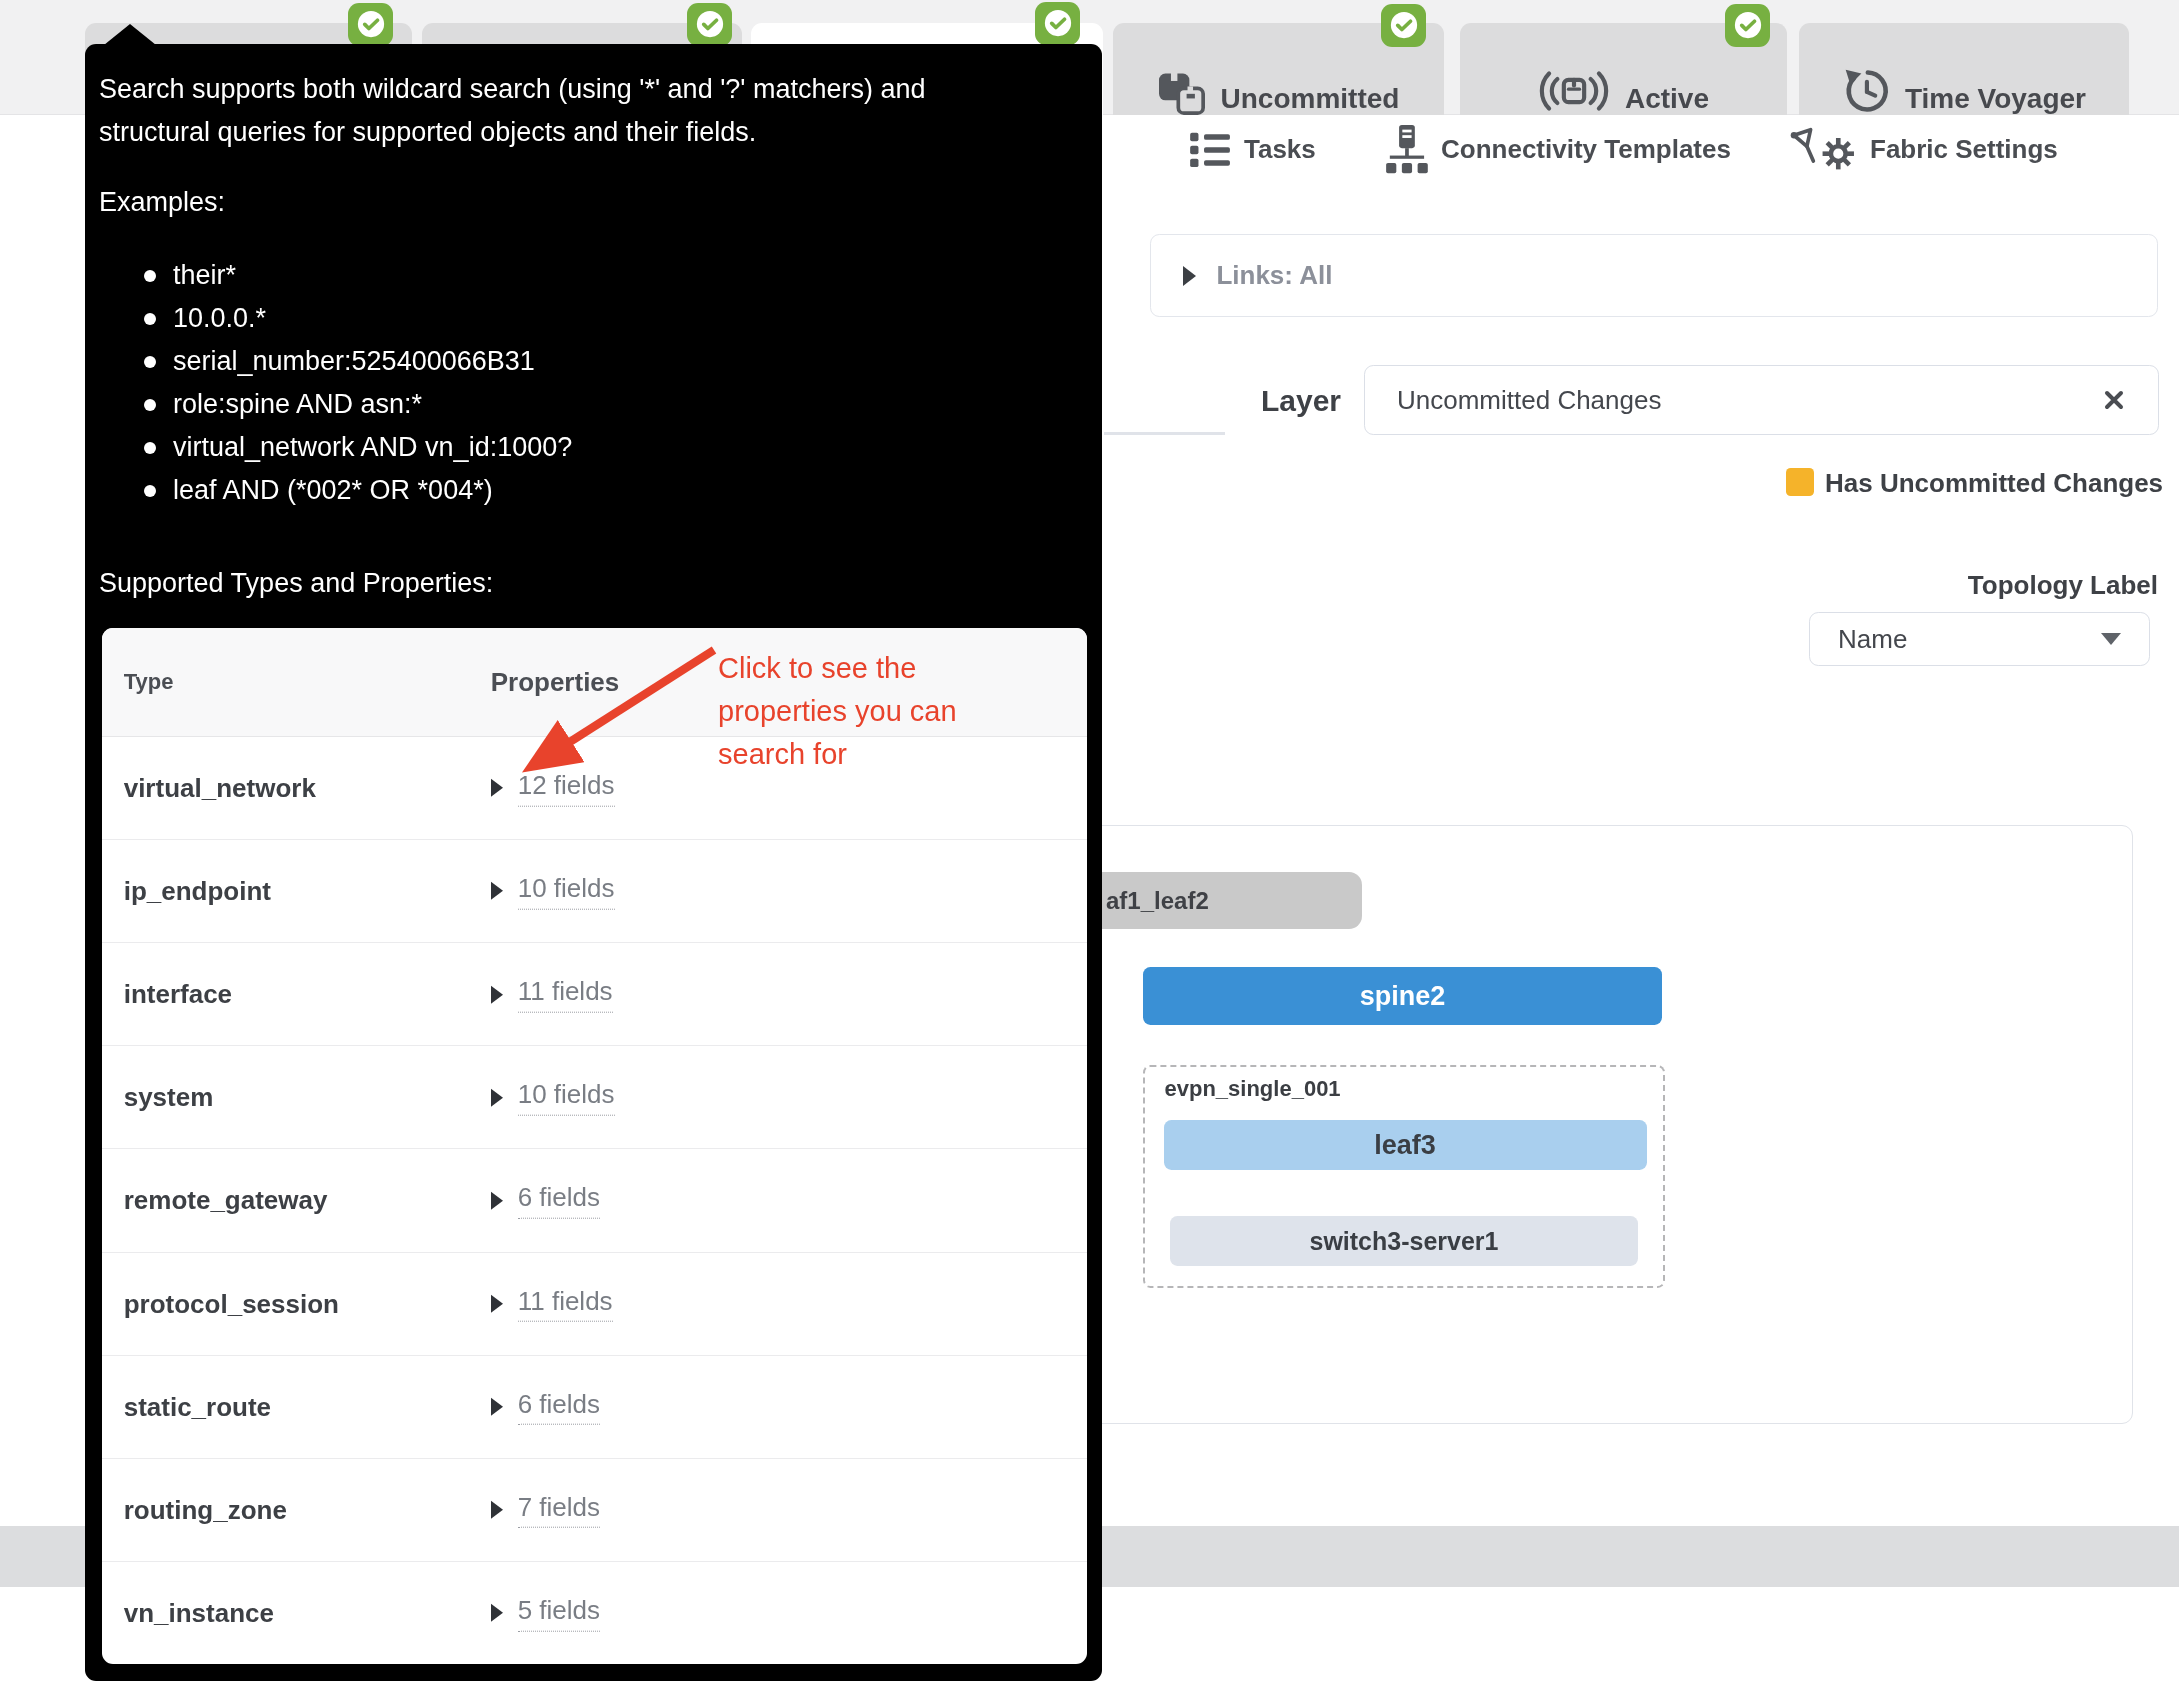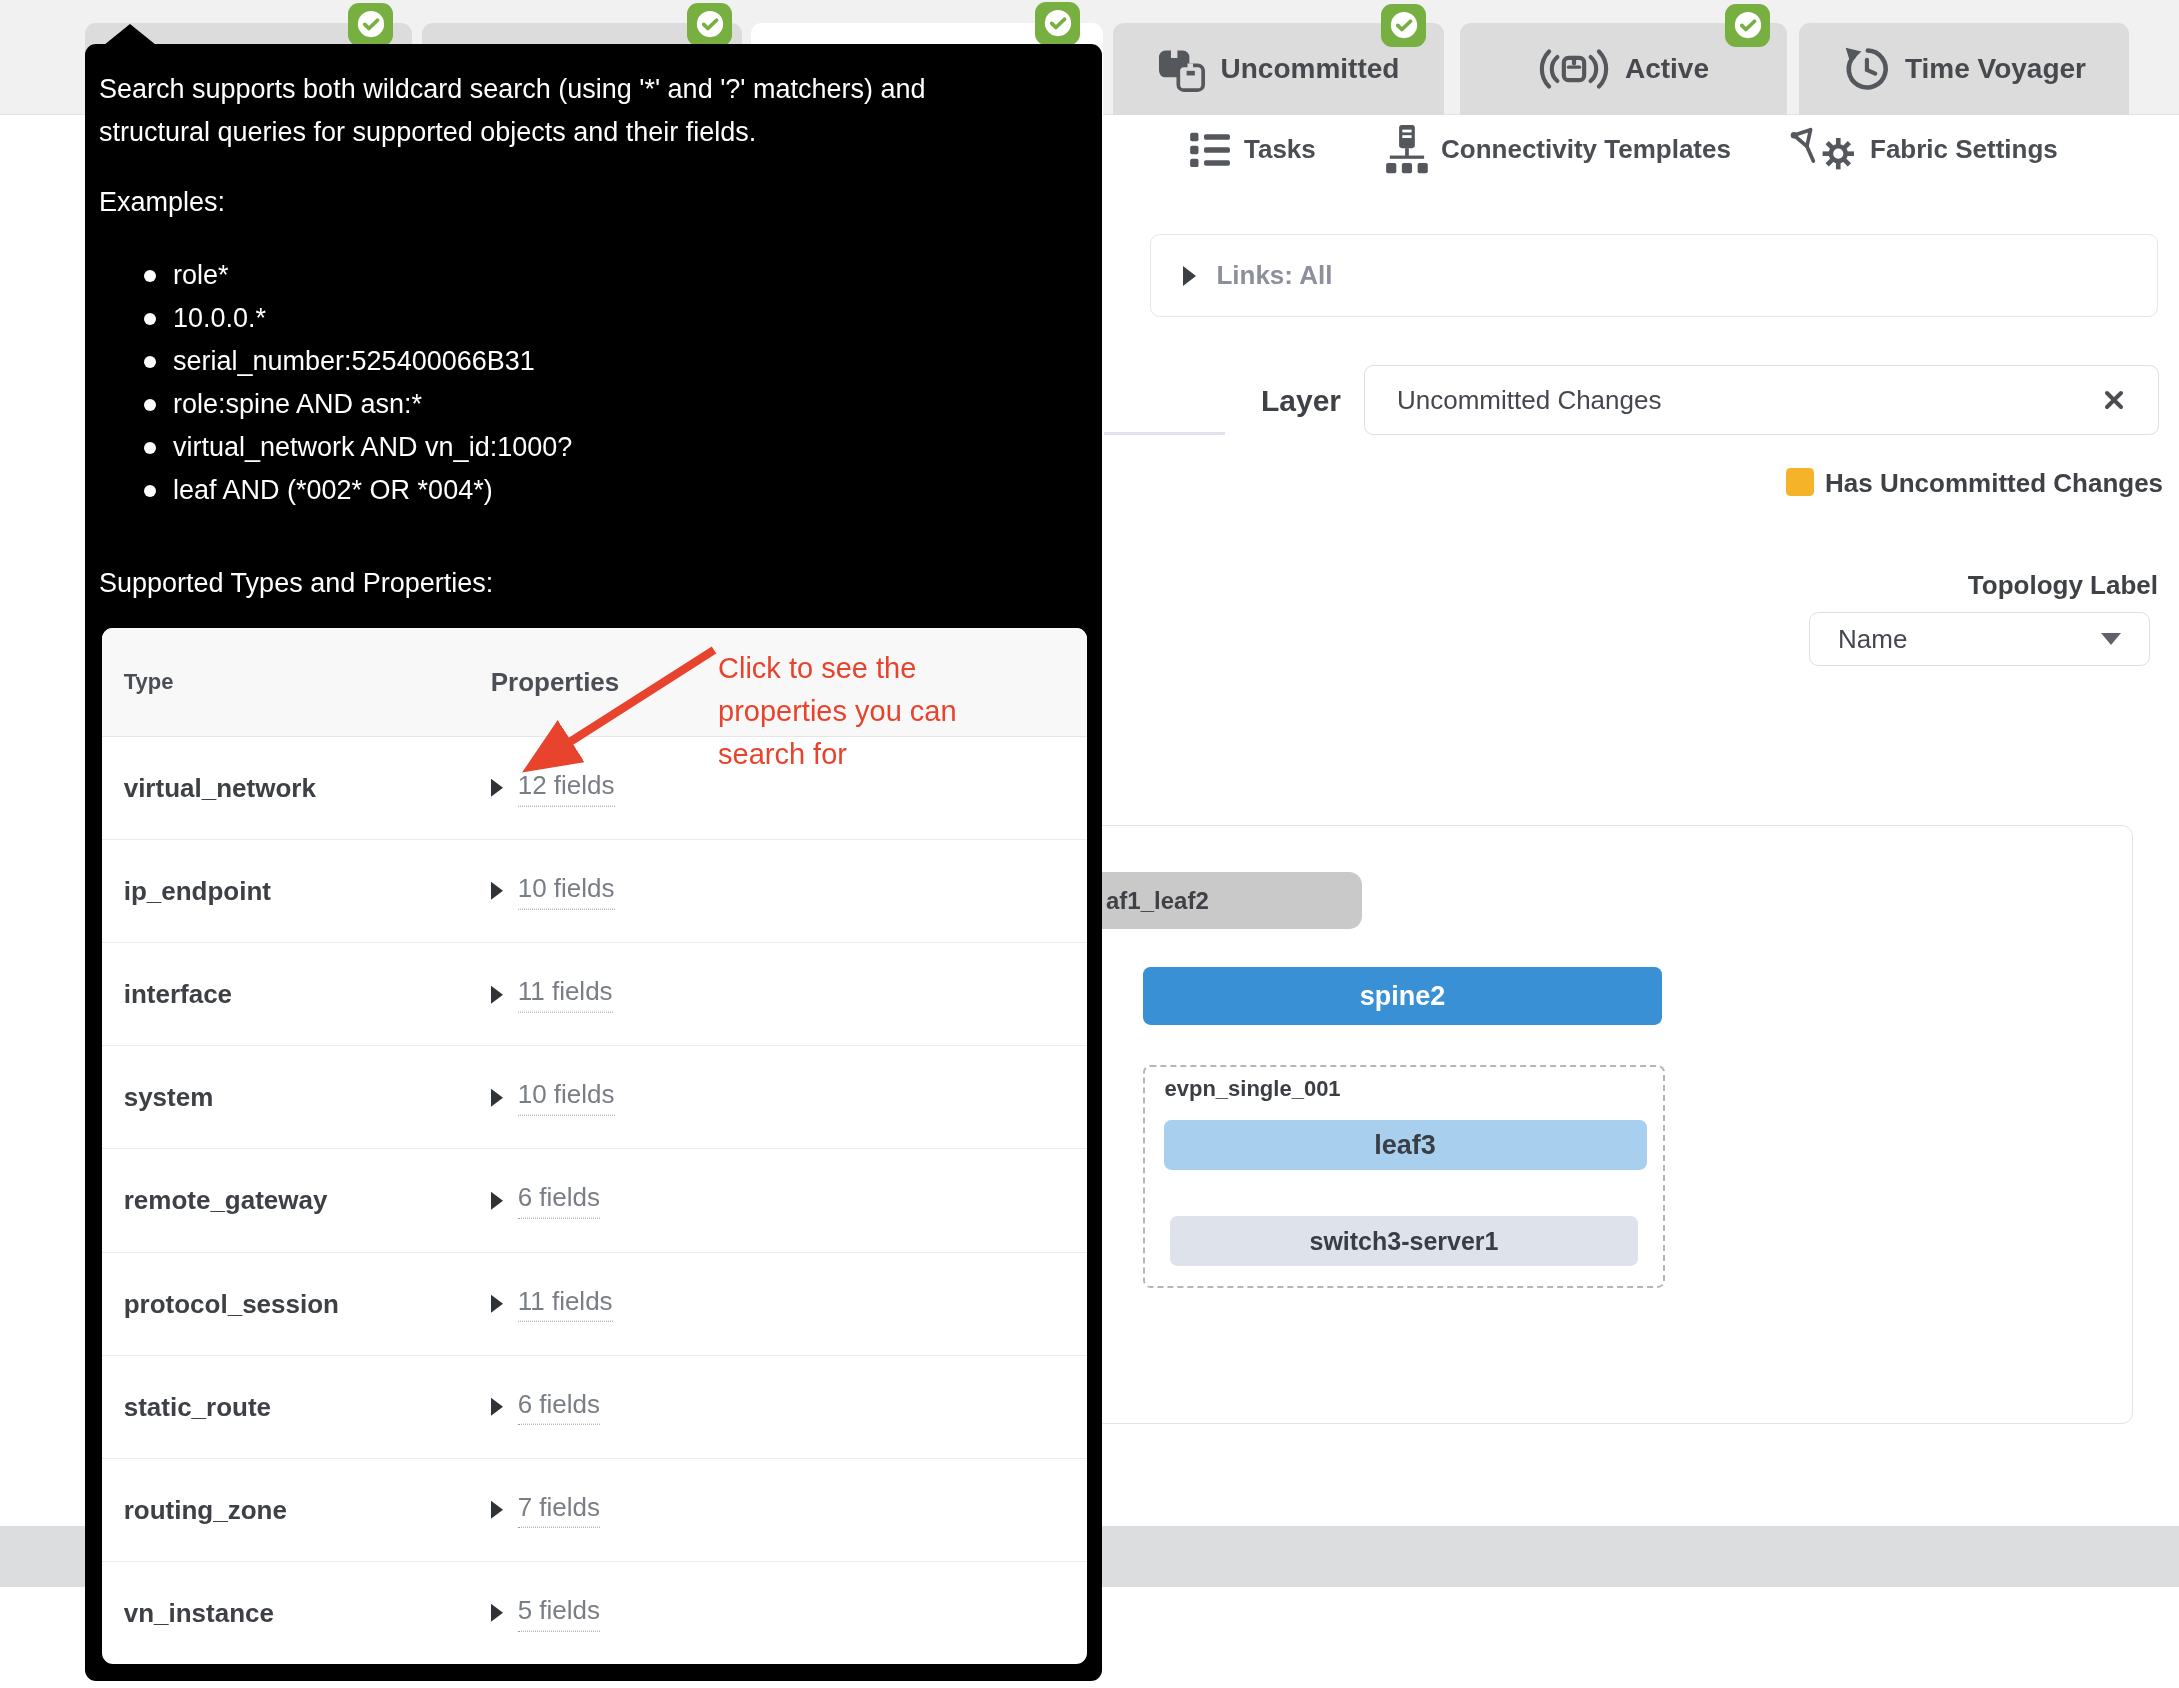--- a/index.html
+++ b/index.html
@@ -7,21 +7,21 @@
     width:2180px;height:1688px;position:relative;overflow:hidden;
     background:#ffffff;
     font-family:"Liberation Sans","DejaVu Sans",sans-serif;
     color:#3f4247;
   }
   .abs{position:absolute;}
 
   
   .top-band{left:0;top:0;width:2180px;height:115px;background:#f1f1f2;border-bottom:1.9px solid #e4e4e6;box-sizing:border-box;}
   .tab{top:23px;height:92px;background:#dcdcdd;border-radius:11px 11px 0 0;
-       display:flex;align-items:center;justify-content:center;gap:15px;
+       display:flex;align-items:flex-end;justify-content:center;gap:15px;
        font-size:28px;font-weight:700;color:#47494e;}
   .tab.white{background:#ffffff;}
   .badge{width:45px;height:43px;border-radius:11px;background:#77b041;display:flex;align-items:center;justify-content:center;z-index:5;}
   .subtab{top:115px;height:69px;display:flex;align-items:center;gap:13px;
           font-size:26px;font-weight:600;color:#4a4d52;}
   .subtab svg,.tab svg{flex:0 0 auto;}
 
   
   .links-panel{left:1150px;top:234px;width:1008px;height:83px;background:#fff;border:1.9px solid #e3e6ec;border-radius:9.3px;
       box-sizing:border-box;display:flex;align-items:center;gap:20.4px;padding-left:32px;}
@@ -248,21 +248,21 @@
 
 <div class="abs footer-band"></div>
 
 <div class="abs tooltip">
   <div class="tip-caret"></div>
 
   <div class="tip-intro">Search supports both wildcard search (using '*' and '?' matchers) and structural queries for supported objects and their fields.</div>
   <div class="tip-extitle">Examples:</div>
 
   <ul class="tip-list">
-    <li>role*</li>
+    <li>their*</li>
     <li>10.0.0.*</li>
     <li>serial_number:525400066B31</li>
     <li>role:spine AND asn:*</li>
     <li>virtual_network AND vn_id:1000?</li>
     <li>leaf AND (*002* OR *004*)</li>
   </ul>
 
   <div class="tip-suptitle">Supported Types and Properties:</div>
 
   <div class="tip-card">

